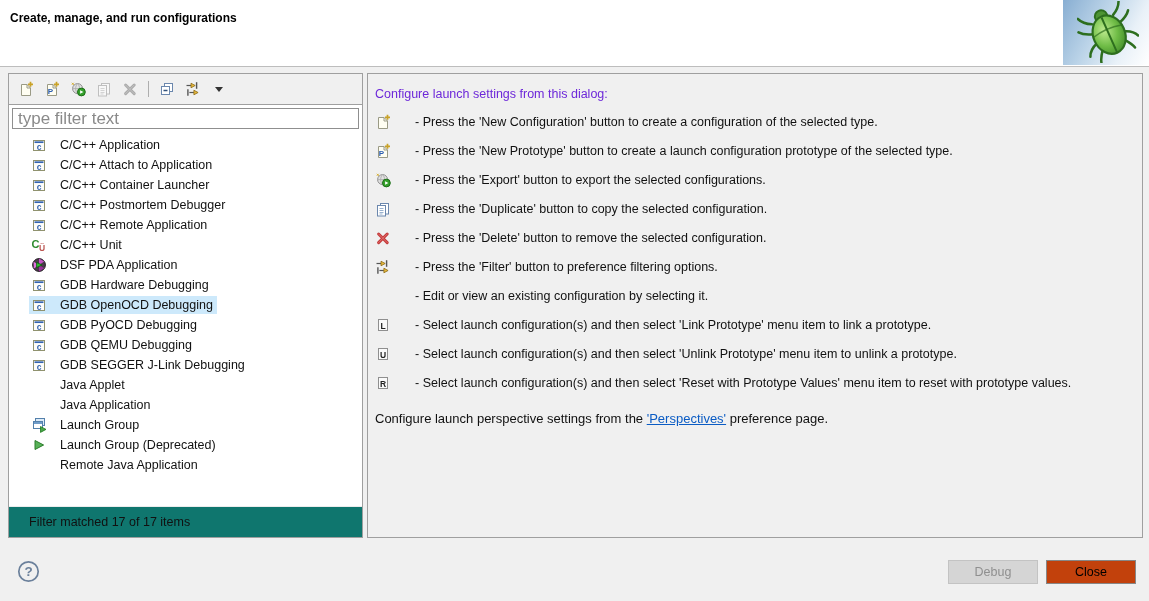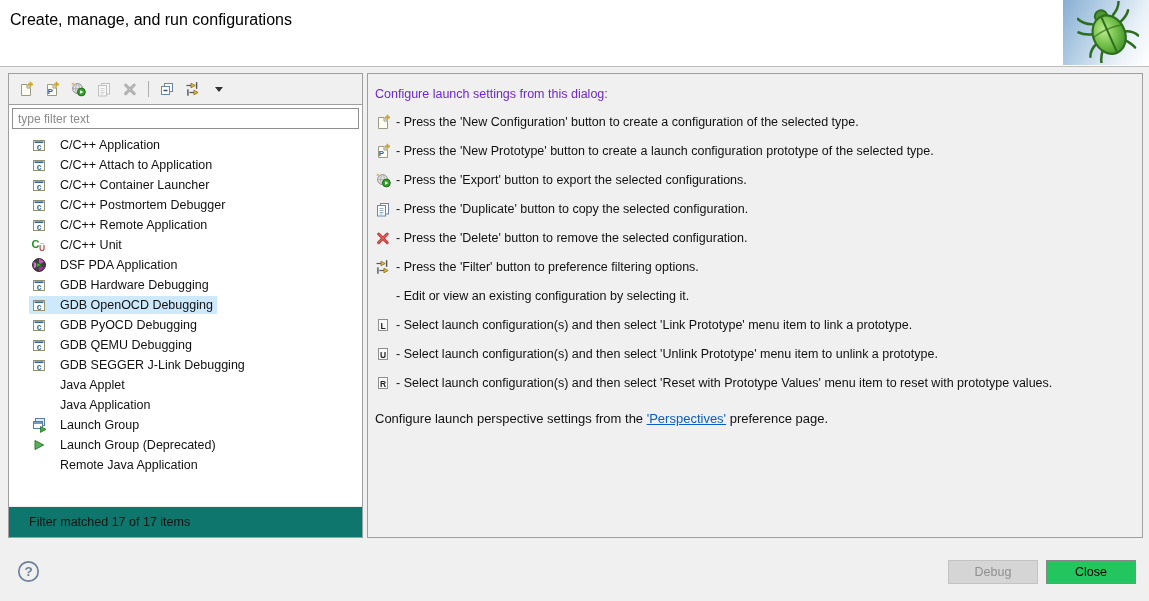--- a/index.html
+++ b/index.html
@@ -1,55 +1,55 @@
 <!DOCTYPE html>
 <html><head>
 <meta charset="utf-8">
 <style>
   html,body{margin:0;padding:0;}
   body{font-family:"Liberation Sans",sans-serif;background:#f0f0f0;}
   #dialog{position:relative;width:1149px;height:601px;background:#f0f0f0;overflow:hidden;}
 
   
   .banner{position:absolute;top:0;left:0;width:1149px;height:66px;background:#ffffff;border-bottom:1px solid #bdbdbd;}
-  .banner-title{position:absolute;top:11px;left:10px;font-size:16px;font-weight:normal;color:#000;}
+  .banner-title{position:absolute;top:11px;left:10px;font-size:12px;font-weight:bold;color:#000;}
   .banner-art{position:absolute;top:0;right:0;width:86px;height:65px;background:linear-gradient(118deg,#88aed2 0%,#b9d2e7 38%,#e9f1f8 72%,#ffffff 100%);}
   .banner-art svg{position:absolute;top:1px;right:10px;}
 
   
   .left-panel{position:absolute;left:8px;top:73px;width:355px;height:465px;border:1px solid #9f9f9f;background:#fff;display:flex;flex-direction:column;box-sizing:border-box;}
   .toolbar{height:30px;flex:0 0 30px;display:flex;align-items:center;gap:6px;padding-left:7px;background:#f0f0f0;border-bottom:1px solid #9f9f9f;}
   .tool-btn{width:20px;height:20px;display:flex;align-items:center;justify-content:center;cursor:pointer;}
   .tool-btn.disabled{filter:grayscale(1) opacity(.45);}
   .tool-sep{width:1px;height:16px;background:#aeaeae;margin:0 2px;}
   .filter-wrap{flex:0 0 27px;padding:3px 3px 0 3px;box-sizing:border-box;}
-  .filter-input{width:100%;height:21px;box-sizing:border-box;border:1px solid #8f8f8f;padding:0 5px;font-family:"Liberation Sans",sans-serif;font-size:12px;color:#6d28d9;outline:none;}
+  .filter-input{width:100%;height:21px;box-sizing:border-box;border:1px solid #8f8f8f;padding:0 5px;font-family:"Liberation Sans",sans-serif;font-size:17px;color:#6d28d9;outline:none;}
   .filter-input::placeholder{color:#8a8a8a;opacity:1;}
   .tree{flex:1 1 auto;overflow:hidden;padding-top:3px;background:#fff;}
   .tree-row{height:20px;display:flex;align-items:center;padding-left:20px;cursor:default;}
   .row-inner{display:flex;align-items:center;height:18px;padding:0 4px 0 2px;}
   .tree-row.selected .row-inner{background:#cde9fb;}
   .row-label{font-size:12.5px;color:#111;margin-left:13px;white-space:nowrap;}
   .status-line{flex:0 0 30px;display:flex;align-items:center;padding-left:20px;font-size:12.5px;color:#111;background:#0f766e;border-top:1px solid #ececec;}
 
   
   .right-panel{position:absolute;left:367px;top:73px;width:776px;height:465px;border:1px solid #9f9f9f;background:#f0f0f0;box-sizing:border-box;padding:7px 0 0 7px;overflow:hidden;}
   .rp-intro{height:26px;display:flex;align-items:center;font-size:12.5px;color:#6d28d9;}
-  .rp-item{height:29px;display:flex;align-items:center;gap:5px;font-size:12.5px;color:#111;white-space:nowrap;}
+  .rp-item{height:29px;display:flex;align-items:center;gap:24px;font-size:12.5px;color:#111;white-space:nowrap;}
   .rp-perspective{margin-top:14px;font-size:13px;color:#111;}
   .link{color:#0b5cc4;text-decoration:underline;cursor:pointer;}
 
   .icon16{width:16px;height:16px;flex:0 0 16px;display:inline-flex;align-items:center;justify-content:center;}
   .icon16 svg{display:block;}
 
   
   .help-button{position:absolute;left:16px;top:559px;width:25px;height:25px;cursor:pointer;}
   .btn{position:absolute;top:560px;width:90px;height:24px;font-family:"Liberation Sans",sans-serif;font-size:12.5px;display:flex;align-items:center;justify-content:center;box-sizing:border-box;border-radius:0;}
   .btn-debug{left:948px;background:#d5d5d5;color:#8f8f8f;border:1px solid #c3c3c3;}
-  .btn-close{left:1046px;background:#22c55e;color:#000;border:1px solid #878787;cursor:pointer;}
+  .btn-close{left:1046px;background:#c2410c;color:#000;border:1px solid #878787;cursor:pointer;}
 </style>
 </head>
 <body>
 
 <div id="dialog">
 
   <div class="banner">
     <div class="banner-title">Create, manage, and run configurations</div>
     <div class="banner-art">
       <svg width="62" height="62" viewBox="0 0 32 32">

